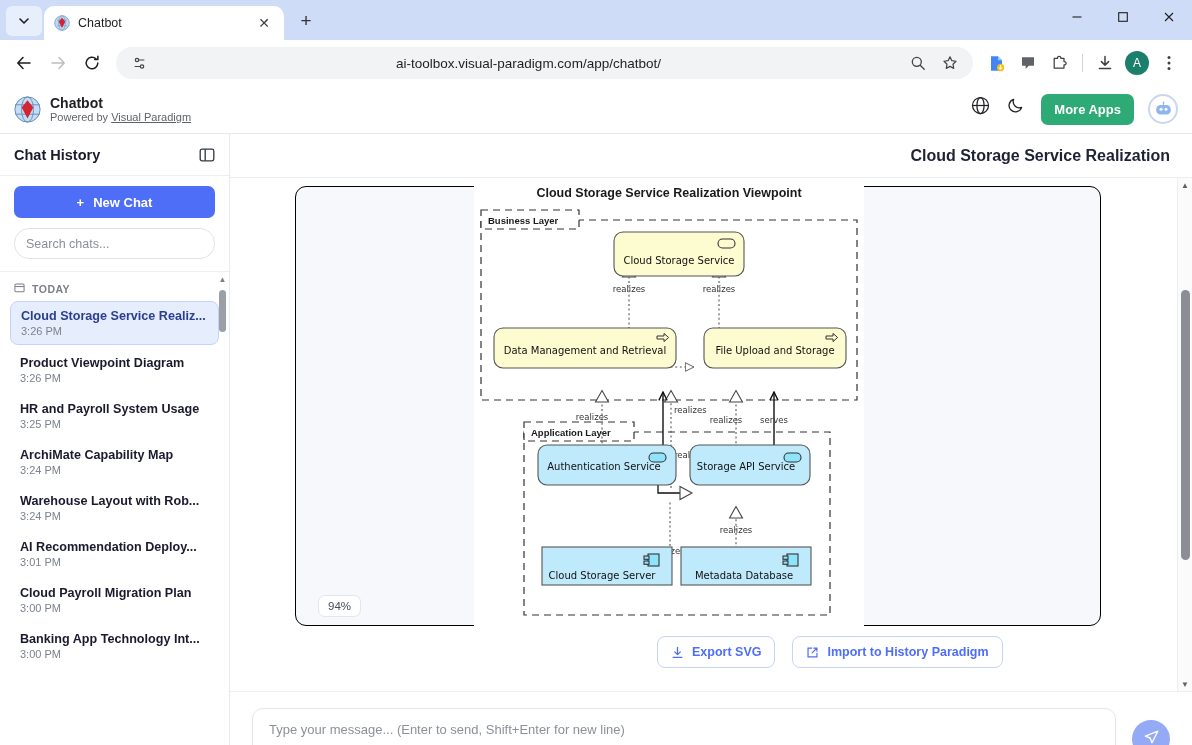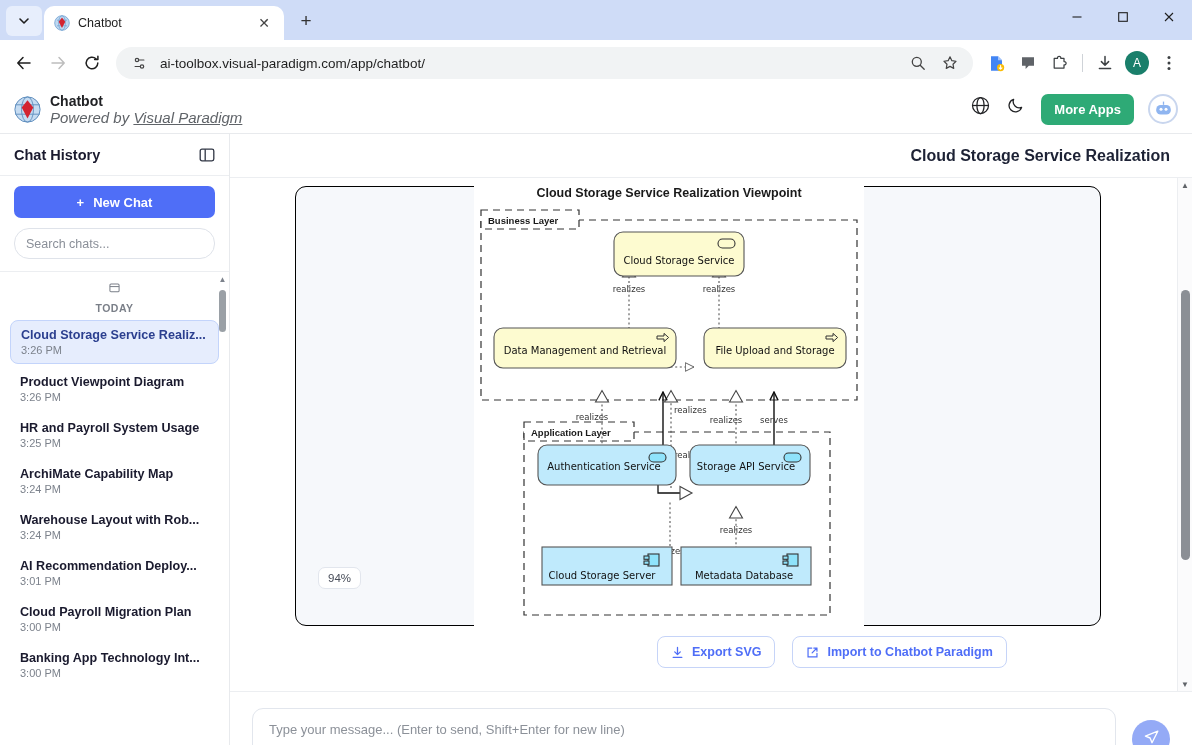--- a/index.html
+++ b/index.html
@@ -54,20 +54,21 @@
   .nav-btn {
     width: 32px; height: 32px; border-radius: 50%;
     display: flex; align-items: center; justify-content: center;
     cursor: pointer; color: #1f1f1f;
   }
   .nav-btn.disabled { color: #bdbdbd; }
   .omnibox {
     flex: 1; height: 32px; background: #f1f3f4; border-radius: 16px;
     display: flex; align-items: center; padding: 0 12px; gap: 10px;
     margin: 0 6px;
+    text-align: center;
   }
   .omnibox-url { font-size: 13.5px; color: #1f1f1f; flex: 1; }
   .omni-icon { width: 22px; height: 22px; display: flex; align-items: center; justify-content: center; cursor: pointer; }
   .tb-icon {
     width: 30px; height: 30px; display: flex;
     align-items: center; justify-content: center; cursor: pointer;
   }
   .tb-sep { width: 1px; height: 18px; background: #cfd3d8; margin: 0 5px; }
   .avatar-circle {
     width: 24px; height: 24px; border-radius: 50%; background: #1a7f6b;
@@ -76,21 +77,21 @@
   }
 
   
   .app-header {
     height: 48px; background: #fff; border-bottom: 1px solid #e8eaed;
     display: flex; align-items: center; padding: 0 14px;
   }
   .app-logo { width: 27px; height: 27px; flex: 0 0 27px; margin-right: 9px; }
   .app-brand-txt { display: flex; flex-direction: column; line-height: 1.15; }
   .app-name { font-size: 14px; font-weight: bold; color: #202124; }
-  .app-sub { font-size: 15px; color: #5f6368; font-style: italic; }
+  .app-sub { font-size: 11px; color: #5f6368; }
   .app-sub a { color: #5f6368; }
   .header-right { margin-left: auto; display: flex; gap: 14px; }
   .hdr-icon { width: 22px; height: 22px; display: flex; align-items: center; justify-content: center; cursor: pointer; color: #202124; }
   .more-apps-btn {
     background: #2eaa76; color: #fff; font-size: 13px; font-weight: bold;
     border: none; border-radius: 7px; padding: 8px 13px; cursor: pointer;
   }
   .bot-avatar {
     width: 30px; height: 30px; border-radius: 50%;
     border: 2px solid #c9d6ee; display: flex; align-items: center;
@@ -121,21 +122,21 @@
     width: 100%; height: 31px; margin-top: 10px;
     border: 1px solid #dfe3ea; border-radius: 15px;
     padding: 0 11px; font-size: 12.5px; color: #5f6368;
     font-family: "Liberation Sans", sans-serif; outline: none;
   }
   .search-box::placeholder { color: #8a8f98; }
   .chat-list { flex: 1; overflow: hidden; position: relative; padding: 0 10px; }
   .day-label {
     display: flex; align-items: center; gap: 7px;
     font-size: 10.5px; font-weight: bold; color: #7a7f88;
-    letter-spacing: .5px; padding: 10px 4px 6px; flex-direction: column;
+    letter-spacing: .5px; padding: 10px 4px 6px;
   }
   .chat-item {
     padding: 7px 10px; border-radius: 8px; cursor: pointer; margin-bottom: 4px;
   }
   .chat-item.active { background: #e6edfd; border: 1px solid #c3d4fb; }
   .chat-item-title {
     font-size: 12.6px; color: #1a1a2e; font-weight: bold;
     white-space: nowrap; overflow: hidden; text-overflow: ellipsis;
   }
   .chat-item.active .chat-item-title { color: #2b3f8f; }
@@ -165,21 +166,21 @@
 
   .diagram-card {
     position: relative; margin-left: 5px; width: 806px; height: 440px;
     background: #f6f8fb; border: 1px solid #000000; border-radius: 11px;
   }
   .svg-wrap {
     position: absolute; left: 178px; top: -17px; width: 390px; height: 457px;
     background: #fff; overflow: hidden;
   }
   .zoom-badge {
-    position: absolute; left: 22px; bottom: 36px;
+    position: absolute; left: 22px; bottom: 8px;
     background: #fff; border: 1px solid #e2e6ed; border-radius: 7px;
     font-size: 11.5px; color: #474c58; padding: 4px 9px;
   }
   .action-row {
     display: flex; gap: 17px; margin: 10px 0 0 367px;
   }
   .action-btn {
     border: 1px solid #c6d4f8; background: #fff; color: #4f6ef7;
     border-radius: 8px; font-size: 12.5px; font-weight: bold;
     padding: 8px 13px; cursor: pointer; display: flex;
@@ -584,21 +585,21 @@
               </span>
               <span>Export SVG</span>
             </button>
             <button class="action-btn">
               <span style="display: flex;">
                 <svg width="13" height="13" viewBox="0 0 14 14">
                   <path d="M6.2 2.2H2.2v9.6h9.6V7.8" fill="none" stroke="#4f6ef7" stroke-width="1.3" stroke-linecap="round"></path>
                   <path d="M8.4 2.2h3.4v3.4M11.8 2.2L6.6 7.4" fill="none" stroke="#4f6ef7" stroke-width="1.3" stroke-linecap="round" stroke-linejoin="round"></path>
                 </svg>
               </span>
-              <span>Import to Chatbot Paradigm</span>
+              <span>Import to History Paradigm</span>
             </button>
           </div>
       </div>
 
       <div class="main-scrollbar">
         <div class="ms-arrow">▲</div>
         <div class="ms-thumb"></div>
         <div class="ms-arrow" style="position:absolute;bottom:0;left:0;right:0;">▼</div>
       </div>
     </div>

